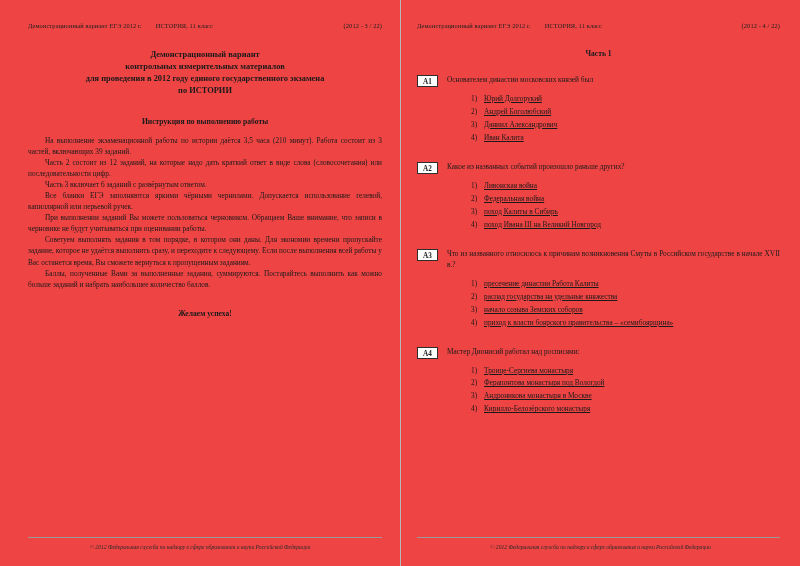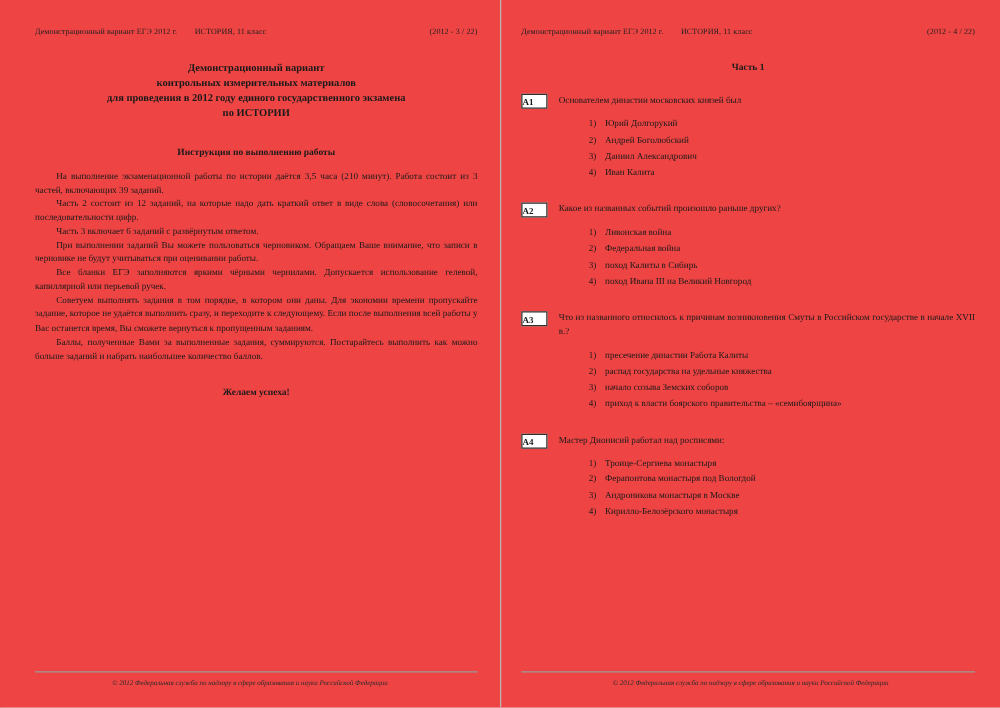--- a/index.html
+++ b/index.html
@@ -120,20 +120,21 @@
     align-items: flex-start;
   }
   .q-tag {
     flex: 0 0 auto;
     width: 21px;
     height: 12px;
     border: 1px solid #2d2d2d;
     font-weight: bold;
     font-size: 7.2px;
     line-height: 12px;
+    text-align: center;
     margin-right: 9px;
     box-sizing: border-box;
     background: #fff;
   }
   .q-body { flex: 1 1 auto; }
   .q-stem {
     font-size: 7.3px;
     line-height: 1.5;
     text-align: justify;
     text-justify: inter-word;
@@ -146,21 +147,21 @@
   }
   .q-options li {
     display: flex;
     font-size: 7.3px;
     line-height: 1.78;
   }
   .opt-num {
     flex: 0 0 auto;
     width: 13px;
   }
-  .opt-text { flex: 1 1 auto; }
+  .opt-text { flex: 1 1 auto; text-decoration: underline; }
 
   
   .footer {
     position: absolute;
     left: 0;
     right: 0;
     bottom: 16px;
     text-align: center;
     font-size: 5.6px;
     font-style: italic;
@@ -194,22 +195,22 @@
       <span class="t-line">для проведения в 2012 году единого государственного экзамена</span>
       <span class="t-line">по ИСТОРИИ</span>
     </div>
 
     <div class="section-head">Инструкция по выполнению работы</div>
 
     <div class="instructions">
       <p>На выполнение экзаменационной работы по истории даётся 3,5 часа (210 минут). Работа состоит из 3 частей, включающих 39 заданий.</p>
       <p>Часть 2 состоит из 12 заданий, на которые надо дать краткий ответ в виде слова (словосочетания) или последовательности цифр.</p>
       <p>Часть 3 включает 6 заданий с развёрнутым ответом.</p>
+      <p>Все бланки ЕГЭ заполняются яркими чёрными чернилами. Допускается использование гелевой, капиллярной или перьевой ручек.</p>
       <p>При выполнении заданий Вы можете пользоваться черновиком. Обращаем Ваше внимание, что записи в черновике не будут учитываться при оценивании работы.</p>
-      <p>Все бланки ЕГЭ заполняются яркими чёрными чернилами. Допускается использование гелевой, капиллярной или перьевой ручек.</p>
       <p>Советуем выполнять задания в том порядке, в котором они даны. Для экономии времени пропускайте задание, которое не удаётся выполнить сразу, и переходите к следующему. Если после выполнения всей работы у Вас останется время, Вы сможете вернуться к пропущенным заданиям.</p>
       <p>Баллы, полученные Вами за выполненные задания, суммируются. Постарайтесь выполнить как можно больше заданий и набрать наибольшее количество баллов.</p>
     </div>
 
     <div class="wish">Желаем успеха!</div>
 
     <div class="footer-rule"></div>
     <div class="footer">© 2012 Федеральная служба по надзору в сфере образования и науки Российской Федерации</div>
   </div>
 

